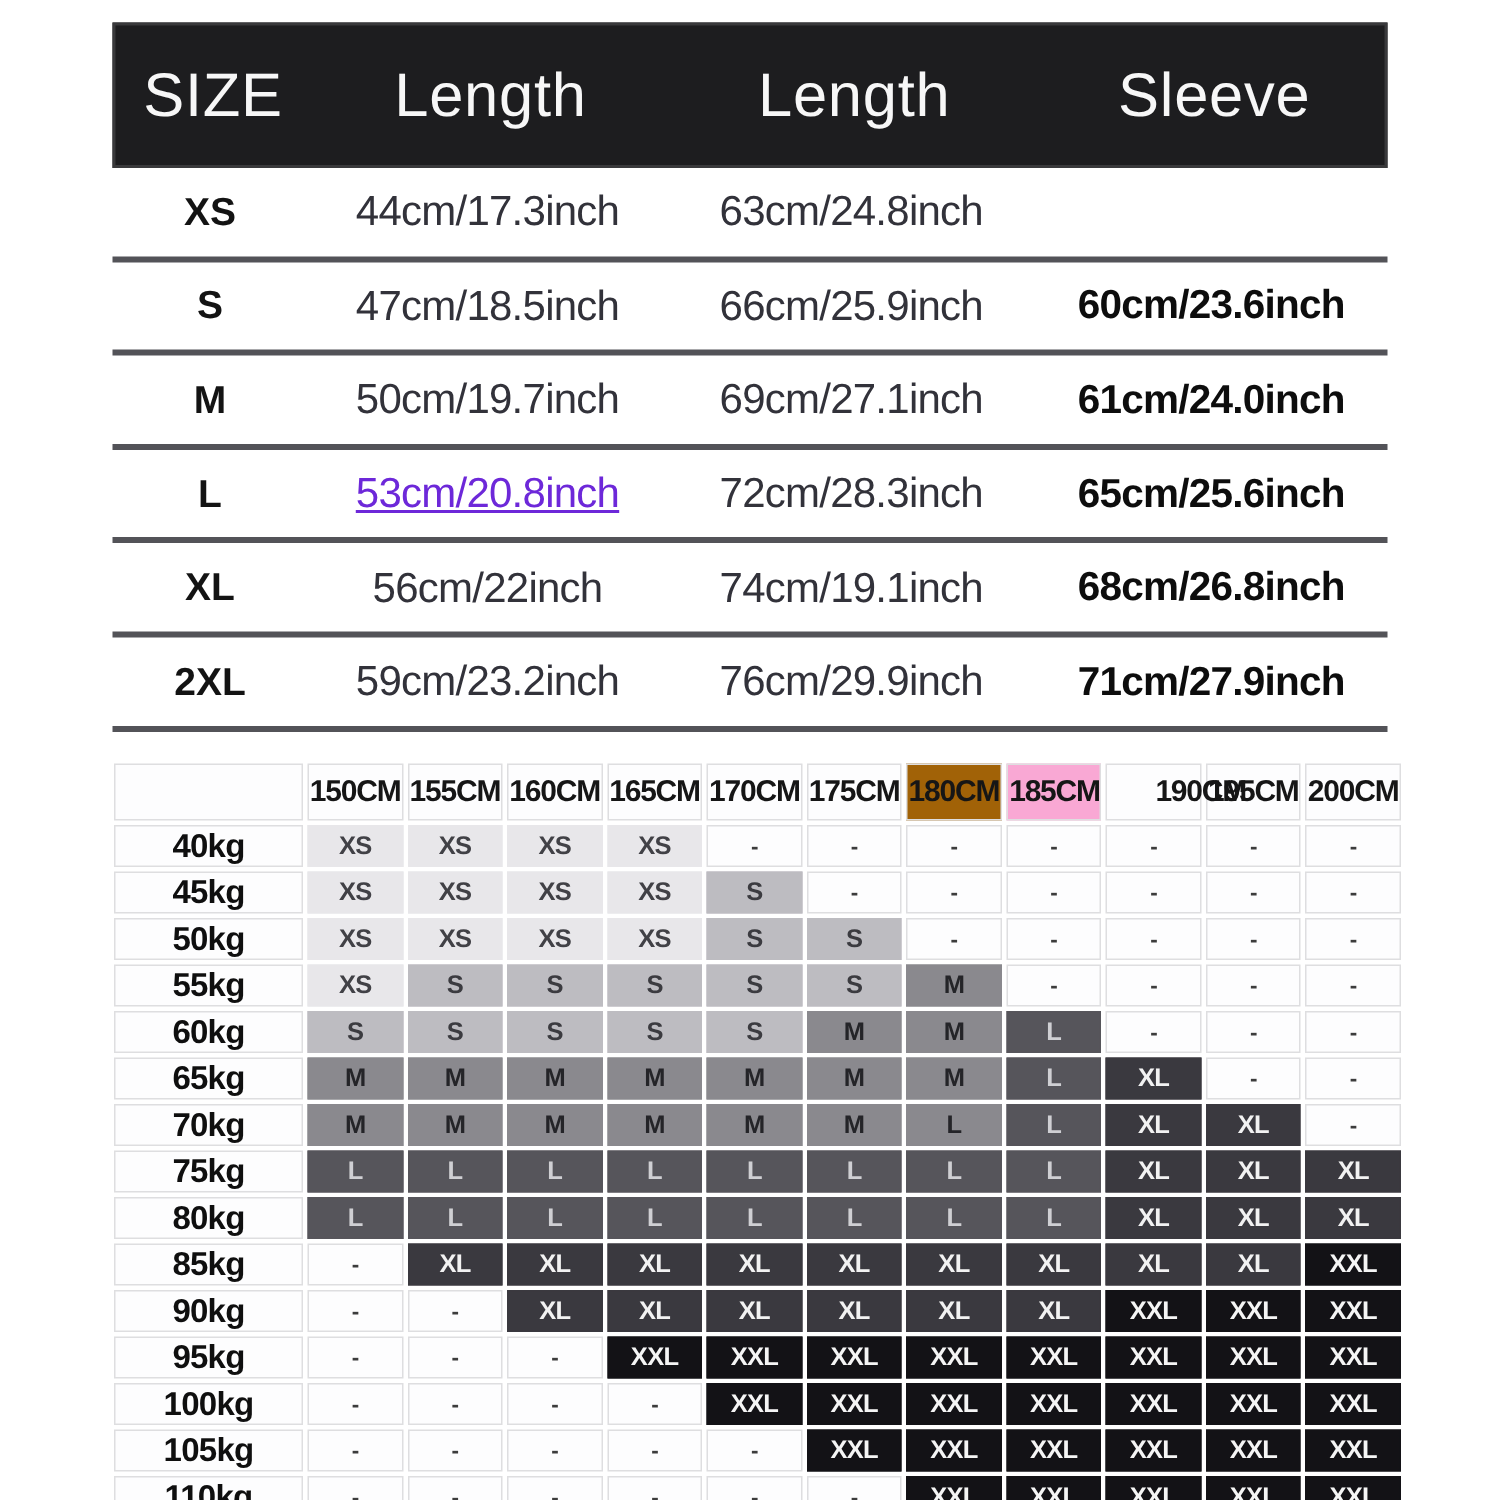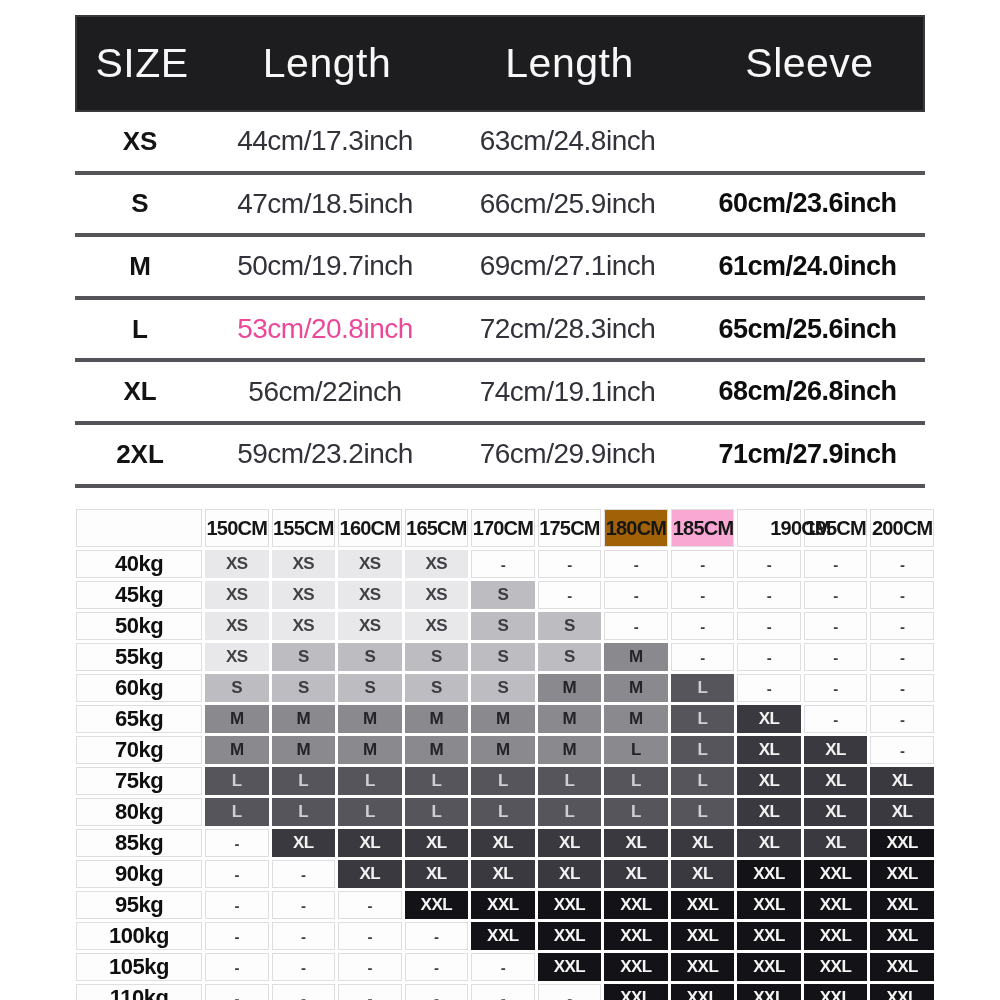--- a/index.html
+++ b/index.html
@@ -48,21 +48,21 @@
         <div class="size-cell sleeve" style="color: rgb(13, 13, 13);">60cm/23.6inch</div>
       </div>
       <div class="size-row" style="border-bottom-color: rgb(83, 83, 88);">
         <div class="size-cell size" style="color: rgb(19, 19, 19);">M</div>
         <div class="size-cell width" style="color: rgb(50, 50, 58);">50cm/19.7inch</div>
         <div class="size-cell length" style="color: rgb(50, 50, 58);">69cm/27.1inch</div>
         <div class="size-cell sleeve" style="color: rgb(13, 13, 13);">61cm/24.0inch</div>
       </div>
       <div class="size-row" style="border-bottom-color: rgb(83, 83, 88);">
         <div class="size-cell size" style="color: rgb(19, 19, 19);">L</div>
-        <div class="size-cell width" style="color: #ec4899;">53cm/20.8inch</div>
+        <div class="size-cell width" style="color: #6d28d9; text-decoration: underline;">53cm/20.8inch</div>
         <div class="size-cell length" style="color: rgb(50, 50, 58);">72cm/28.3inch</div>
         <div class="size-cell sleeve" style="color: rgb(13, 13, 13);">65cm/25.6inch</div>
       </div>
       <div class="size-row" style="border-bottom-color: rgb(83, 83, 88);">
         <div class="size-cell size" style="color: rgb(19, 19, 19);">XL</div>
         <div class="size-cell width" style="color: rgb(50, 50, 58);">56cm/22inch</div>
         <div class="size-cell length" style="color: rgb(50, 50, 58);">74cm/19.1inch</div>
         <div class="size-cell sleeve" style="color: rgb(13, 13, 13);">68cm/26.8inch</div>
       </div>
       <div class="size-row" style="border-bottom-color: rgb(83, 83, 88);">

